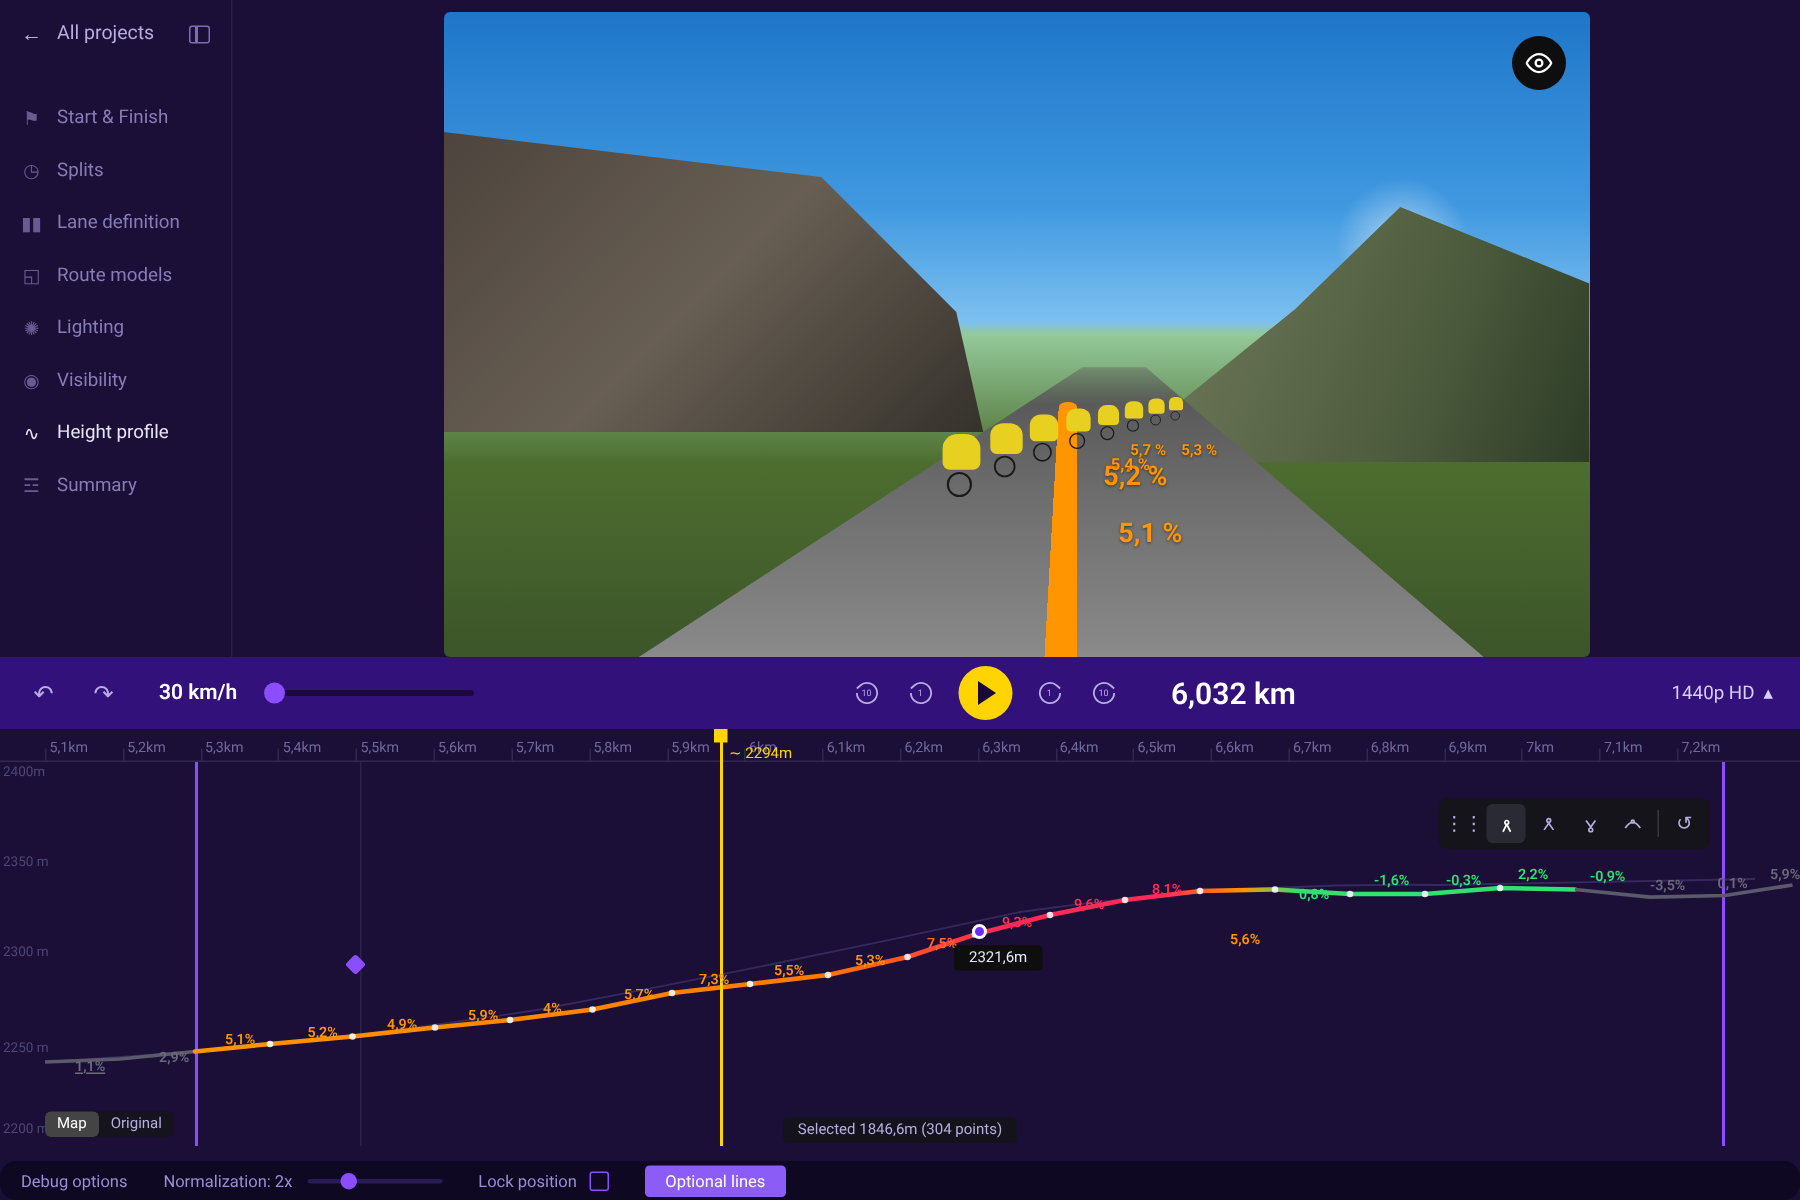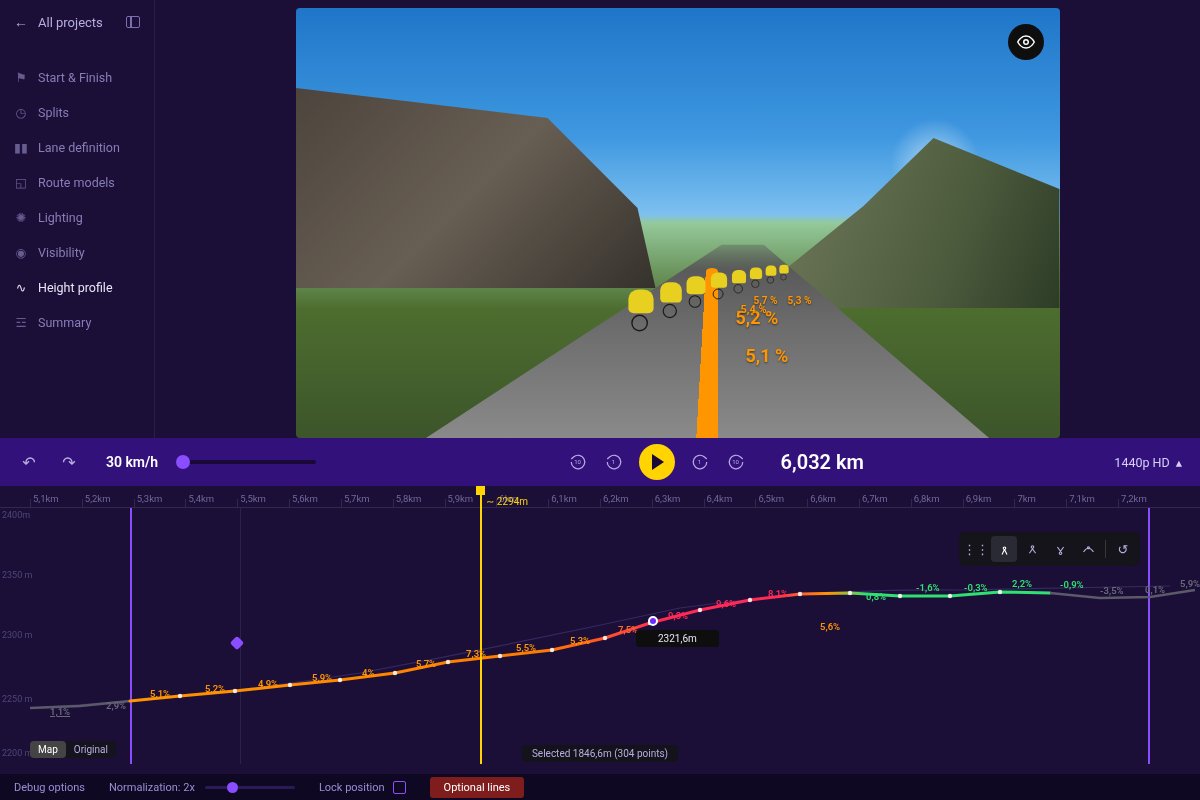--- a/index.html
+++ b/index.html
@@ -48,37 +48,37 @@
 .chart-area { flex: 1; background: #1b0f38; position: relative; }
 .ruler { height: 22px; border-bottom: 1px solid rgba(255,255,255,0.1); display: flex; padding: 0 30px; font-size: 9.5px; color: #6f689a; align-items: flex-end; }
 .ruler .tick { flex: 1; text-align: left; border-left: 1px solid rgba(255,255,255,0.1); padding-left: 2px; height: 8px; line-height: 0; padding-bottom: 4px;}
 .chart-body { position: relative; height: 256px; }
 .ylab { position: absolute; left: 2px; font-size: 9px; color: #4d4776; }
 .chart-svg { position: absolute; inset: 0; width: 100%; height: 100%; }
 .selection { position: absolute; left: 130px; right: 50px; top: 0; bottom: 0; border-left: 2px solid #8a4dff; border-right: 2px solid #8a4dff; }
 .playcursor { position: absolute; left: 480px; top: -22px; bottom: 0; width: 1.5px; background: #ffd400; }
 .playcursor::before { content: ""; position: absolute; top: 0; left: -4px; width: 9px; height: 9px; background: #ffd400; }
 .playcursor .elev { position: absolute; top: 10px; left: 6px; font-size: 10px; color: #ffd400; white-space: nowrap; }
-.pt-tooltip { position: absolute; left: 636px; top: 122px; background: #0e0e0e; color: #e8e5f5; font-size: 10px; padding: 3px 22px; border-radius: 3px;}
+.pt-tooltip { position: absolute; left: 636px; top: 122px; background: #0e0e0e; color: #e8e5f5; font-size: 10px; padding: 3px 10px; border-radius: 3px;}
 .pt-marker { position: absolute; left: 648px; top: 108px; width: 10px; height: 10px; border: 2px solid #fff; border-radius: 50%; background: #6d2bff;}
 .grad-lbl { position: absolute; font-size: 9.5px; font-weight: 600; }
 .toolbar2 { position: absolute; top: 24px; right: 60px; background: #14141a; border-radius: 6px; display: flex; align-items: center; padding: 4px; gap: 2px; }
 .toolbar2 .t2b { width: 26px; height: 26px; display: flex; align-items: center; justify-content: center; color: #b7aee0; border-radius: 4px; cursor: pointer; font-size: 13px;}
 .toolbar2 .t2b.active { background: #2a2a35; color: #fff; }
 .toolbar2 .sep { width: 1px; height: 18px; background: rgba(255,255,255,0.15); margin: 0 2px;}
 .seg-ctl { position: absolute; left: 30px; bottom: 6px; background: rgba(20,20,26,0.85); border-radius: 4px; display: flex; font-size: 10px; color: #b7aee0; }
 .seg-ctl .seg { padding: 3px 8px; border-radius: 4px;}
 .seg-ctl .seg.on { background: #444; color: #fff; }
 .sel-lbl { position: absolute; left: 50%; bottom: 2px; transform: translateX(-50%); background: rgba(20,20,26,0.95); color: #b7aee0; font-size: 10px; padding: 3px 10px; border-radius: 3px; text-align: right;}
 .diamond { position: absolute; left: 232px; top: 130px; width: 10px; height: 10px; background: #8a4dff; transform: rotate(45deg); border-radius: 2px;}
-.footer { height: 26px; background: #0e0823; display: flex; align-items: center; padding: 0 14px; gap: 24px; font-size: 11px; color: #9a8fd4; }
+.footer { height: 26px; background: #0e0823; display: flex; align-items: center; padding: 0 14px; gap: 24px; font-size: 11px; color: #9a8fd4; border-radius: 11px; }
 .footer .mini-slider { width: 90px; height: 3px; background: #2a1a55; position: relative; border-radius: 2px;}
 .footer .mini-slider .mk { position: absolute; left: 22px; top: -4px; width: 11px; height: 11px; background: #8a4dff; border-radius: 50%;}
 .footer .cbx { width: 13px; height: 13px; border: 1.5px solid #8a4dff; border-radius: 2px;}
-.footer .btn { background: #7f1d1d; color: #fff; padding: 4px 14px; border-radius: 3px; font-size: 11px;}
+.footer .btn { background: #8b5cf6; color: #fff; padding: 4px 14px; border-radius: 3px; font-size: 11px;}
 .gapline { position: absolute; left: 240px; top: 0; bottom: 0; width: 1px; background: rgba(255,255,255,0.08);}
 </style>
 </head>
 <body>
 
 <div class="window">
 
   <div class="app">
     <div class="top">
 

